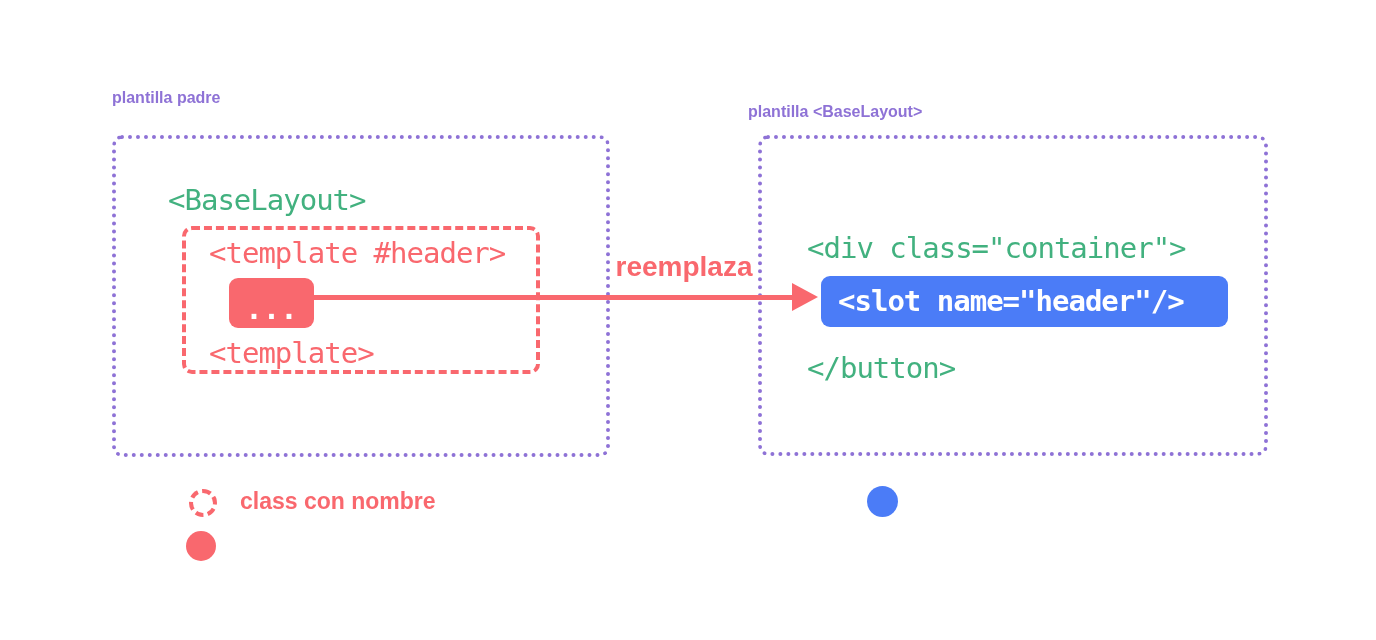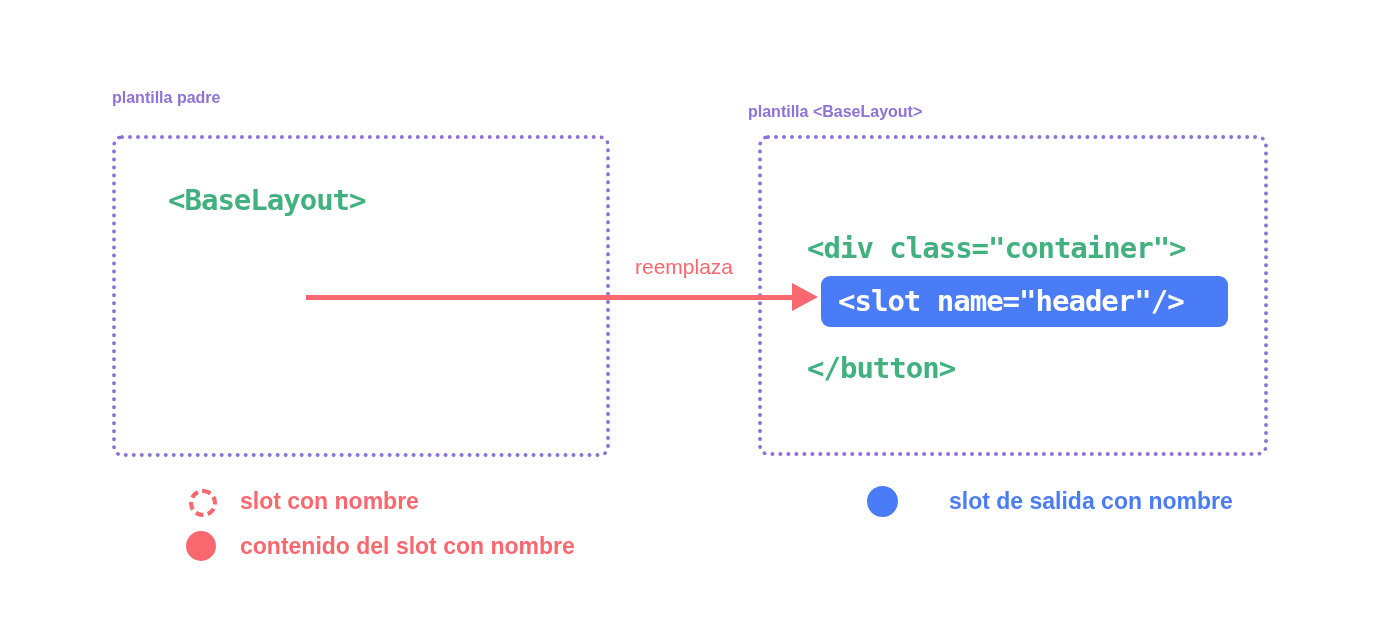--- a/index.html
+++ b/index.html
@@ -26,21 +26,21 @@
     white-space:pre;
   }
   .outer-box{
     position:absolute;
     border:4px dotted var(--purple);
     border-radius:10px;
   }
   .code{
     position:absolute;
     font-family:"DejaVu Sans Mono","Liberation Mono",monospace;
-    font-size:29px;font-weight:bold;
+    font-size:29px;font-weight:normal;
     line-height:30px;
     letter-spacing:-1px;
     white-space:pre;
     text-align:right;
   }
   .green-code{color:var(--green);}
   .red-code{color:var(--red);}
   .slot-box{
     position:absolute;
     border:4px dashed var(--red);
@@ -84,21 +84,21 @@
   .arrow-head{
     position:absolute;
     width:0;height:0;
     border-top:14px solid transparent;
     border-bottom:14px solid transparent;
     border-left:26px solid var(--red);
     z-index:5;
   }
   .arrow-label{
     position:absolute;
-    font-size:21px;font-weight:normal;
+    font-size:28px;font-weight:bold;
     line-height:28px;
     color:var(--red);
     text-align:center;
   }
   .legend-label{
     position:absolute;
     font-size:23px;font-weight:bold;
     line-height:30px;
     white-space:pre;
   }
@@ -127,39 +127,44 @@
 <body>
 
 <div class="canvas">
 
   <div class="panel-title" style="left:112px;top:84px;">plantilla padre</div>
   <div class="panel-title" style="left:748px;top:84px;margin-top:14px;">plantilla &lt;BaseLayout&gt;</div>
 
   <div class="outer-box" style="left:112px;top:135px;width:498px;height:322px;">
     <div class="code green-code" style="left:52px;top:46px;">&lt;BaseLayout&gt;</div>
 
+    <div class="slot-box" style="left:66px;top:87px;width:358px;height:148px;">
+      <div class="code red-code" style="left:23px;top:8px;">&lt;template #header&gt;</div>
+      <div class="content-box" style="left:43px;top:48px;width:85px;height:50px;">
+        <span class="code-inline">...</span>
+      </div>
+      <div class="code red-code" style="left:23px;top:108px;">&lt;template&gt;</div>
+    </div>
 
   </div>
 
   <div class="arrow-label" style="left:608px;top:253px;width:152px;">reemplaza</div>
   <div class="arrow-line" style="left:306px;top:295px;width:488px;height:5px;"></div>
   <div class="arrow-head" style="left:792px;top:283px;"></div>
 
   <div class="outer-box" style="left:758px;top:135px;width:510px;height:321px;">
     <div class="code green-code" style="left:45px;top:94px;">&lt;div class="container"&gt;</div>
 
     <div class="slot-outlet-box" style="left:59px;top:137px;width:407px;height:51px;">
       <span class="code-inline">&lt;slot name="header"/&gt;</span>
     </div>
 
     <div class="code green-code" style="left:45px;top:198px;margin-top:16px;">&lt;/button&gt;</div>
   </div>
 
   <div class="legend-circle-dashed" style="left:189px;top:489px;"></div>
-  <div class="legend-label legend-red" style="left:240px;top:486px;">slot con nombre</div>
+  <div class="legend-label legend-red" style="left:240px;top:486px;">class con nombre</div>
 
   <div class="legend-circle-red" style="left:186px;top:531px;"></div>
-  <div class="legend-label legend-red" style="left:240px;top:531px;">contenido del slot con nombre</div>
 
   <div class="legend-circle-blue" style="left:867px;top:486px;"></div>
-  <div class="legend-label legend-blue" style="left:949px;top:486px;">slot de salida con nombre</div>
 
 </div>
 
 </body></html>

